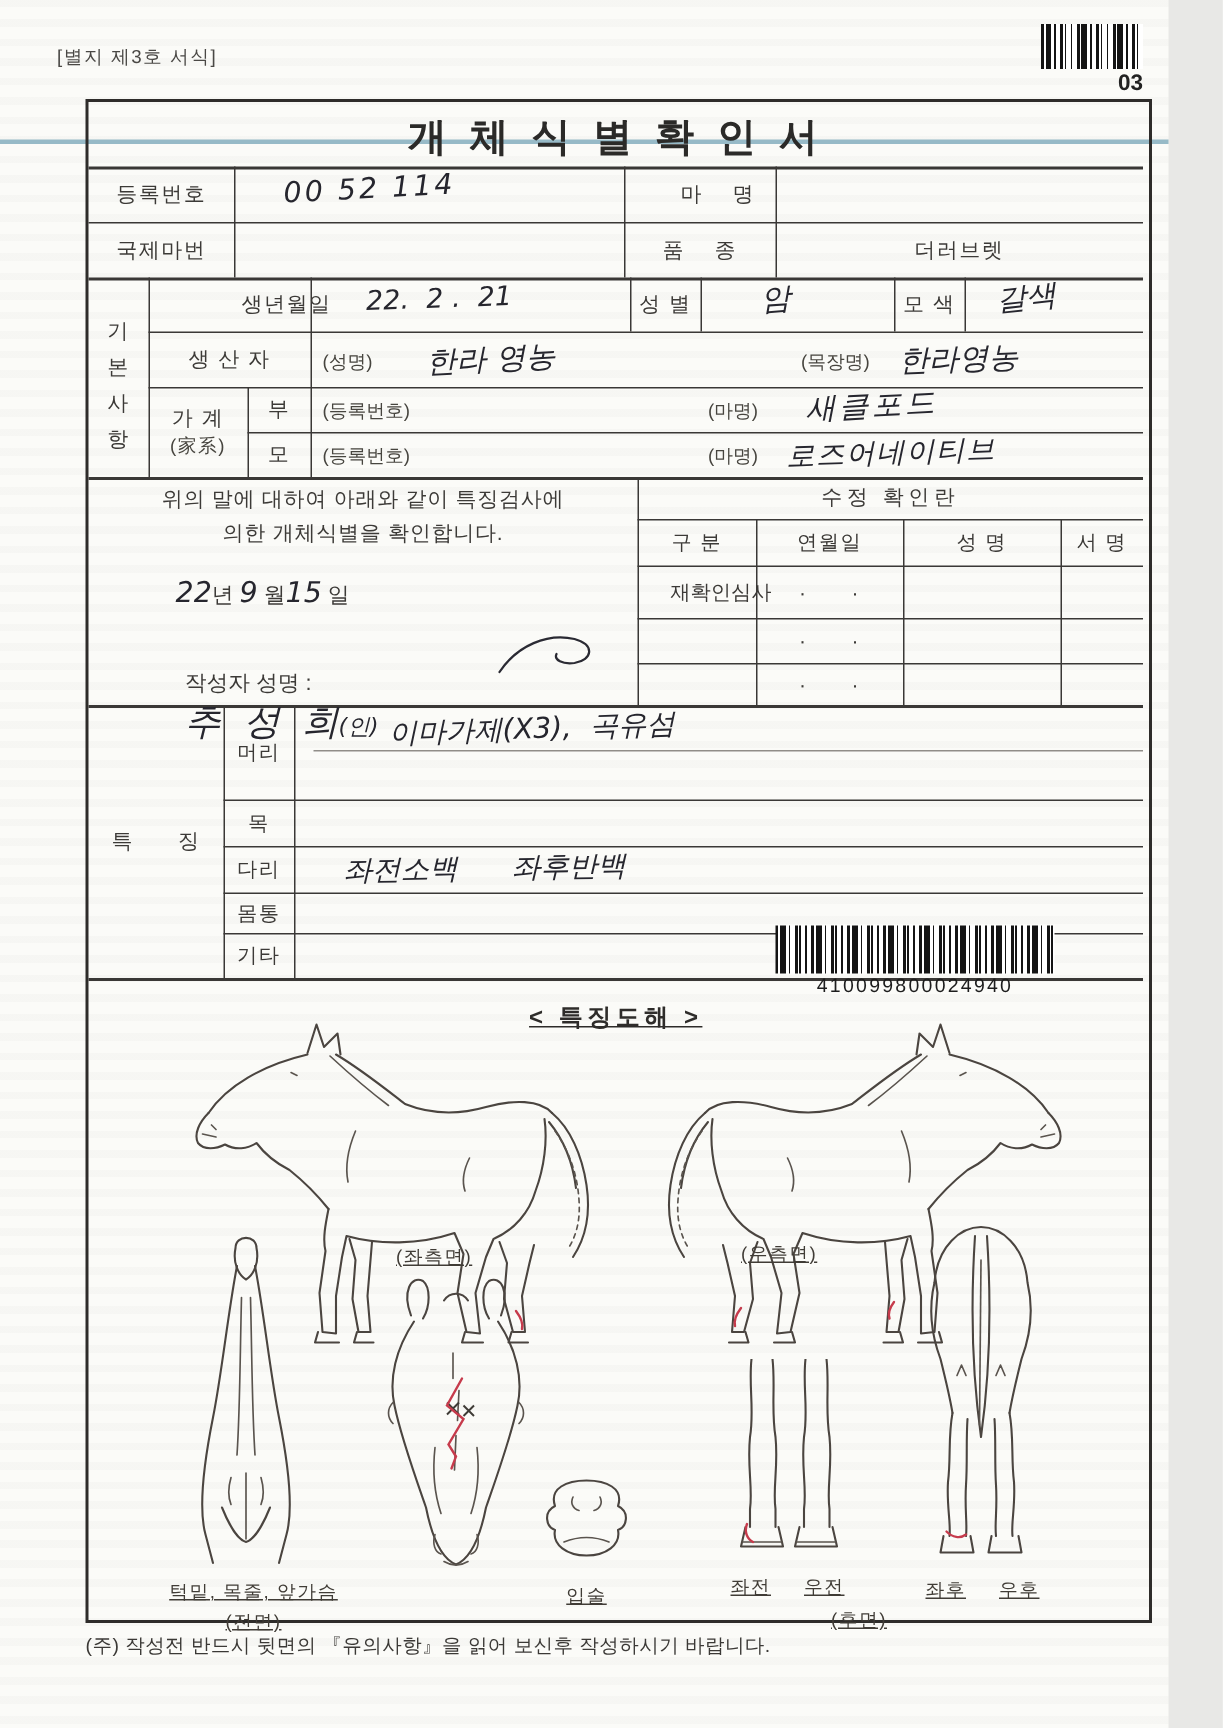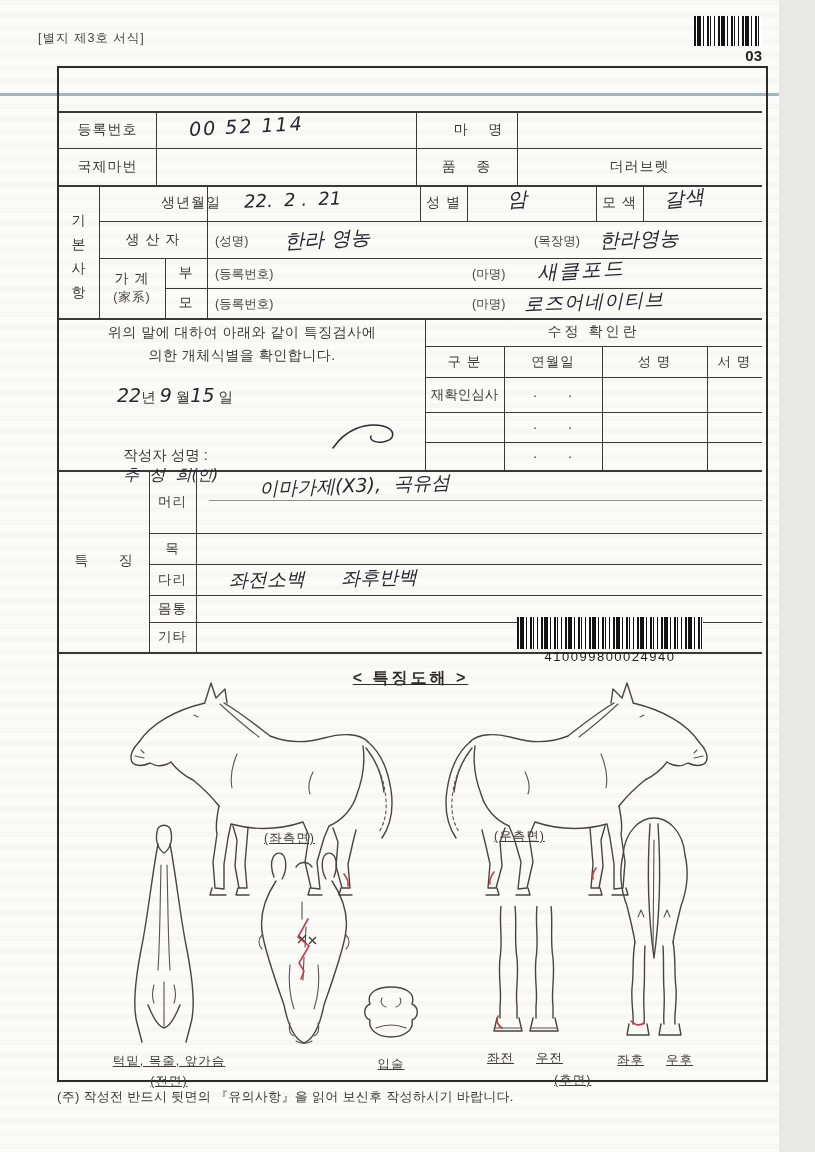--- a/index.html
+++ b/index.html
@@ -25,20 +25,21 @@
 
 <div id="page">
 
   <div class="abs" style="left:0;top:93px;width:815px;height:3px;background:#86afbe;opacity:.85;"></div>
   <div class="abs" style="left:38px;top:30px;font-size:12.5px;color:#4a4845;letter-spacing:1px;">[별지 제3호 서식]</div>
   <div class="abs bc" style="left:694px;top:16px;width:68px;height:30px;"></div>
   <div class="abs" style="left:694px;top:47px;width:68px;text-align:right;font-size:15px;font-weight:bold;color:#222;">03</div>
 
   <div id="form">
 
+    <div class="abs" style="left:0;top:6px;width:703px;text-align:center;font-size:26px;font-weight:bold;letter-spacing:4px;color:#2b2a28;white-space:pre;">개 체 식 별 확 인 서</div>
 
     <div class="hline thick" style="left:0;top:43px;width:703px;"></div>
     <div class="hline" style="left:0;top:80px;width:703px;"></div>
     <div class="hline thick" style="left:0;top:117px;width:703px;"></div>
     <div class="hline" style="left:40px;top:153px;width:663px;"></div>
     <div class="hline" style="left:40px;top:190px;width:663px;"></div>
     <div class="hline" style="left:106px;top:220px;width:597px;"></div>
     <div class="hline thick" style="left:0;top:250px;width:703px;"></div>
     <div class="hline thick" style="left:0;top:402px;width:703px;"></div>
     <div class="hline thick" style="left:0;top:584px;width:703px;"></div>
@@ -92,42 +93,42 @@
     <div class="abs hand" style="left:465px;top:221px;font-size:19px;letter-spacing:1px;transform:rotate(-2deg);">로즈어네이티브</div>
 
     <div class="abs" style="left:0;top:256px;width:366px;text-align:center;font-size:14px;letter-spacing:.5px;color:#3c3a37;">위의 말에 대하여 아래와 같이 특징검사에</div>
     <div class="abs" style="left:0;top:279px;width:366px;text-align:center;font-size:14px;letter-spacing:.5px;color:#3c3a37;">의한 개체식별을 확인합니다.</div>
     <div class="abs" style="left:58px;top:316px;font-size:14.5px;color:#3c3a37;">
       <span class="hand" style="font-size:19px;">22</span><span>년</span>
       <span class="hand" style="font-size:19px;">9</span> <span>월</span><span class="hand" style="font-size:19px;">15</span> <span>일</span>
     </div>
     <div class="abs" style="left:40px;top:362px;font-size:14.5px;color:#3c3a37;white-space:pre;">
       <span>작성자 성명 :</span>
-      <span class="hand" style="font-size:16px;">추  성  희</span><span class="hand" style="font-size:15px;">(인)</span>
+      <span class="hand" style="font-size:24px;">추  성  희</span><span class="hand" style="font-size:15px;">(인)</span>
     </div>
     <svg class="abs" style="left:272px;top:352px;" width="70" height="34" viewBox="0 0 70 34">
       <path class="sketch2" style="stroke:#2a2a33;stroke-width:1.5" d="M2 28 C14 10 34 2 52 6 C66 10 64 20 52 22 C44 23 38 20 40 16"></path>
     </svg>
 
     <div class="vline" style="left:366px;top:250px;height:152px;"></div>
     <div class="hline" style="left:366px;top:278px;width:337px;"></div>
     <div class="hline" style="left:366px;top:309px;width:337px;"></div>
     <div class="hline" style="left:366px;top:344px;width:337px;"></div>
     <div class="hline" style="left:366px;top:374px;width:337px;"></div>
     <div class="vline" style="left:445px;top:278px;height:124px;"></div>
     <div class="vline" style="left:543px;top:278px;height:124px;"></div>
     <div class="vline" style="left:648px;top:278px;height:124px;"></div>
 
     <div class="abs lbl" style="left:366px;top:250px;width:337px;height:28px;letter-spacing:3px;">수정 확인란</div>
     <div class="abs lbl" style="left:366px;top:278px;width:79px;height:31px;font-size:13.5px;">구 분</div>
     <div class="abs lbl" style="left:445px;top:278px;width:98px;height:31px;font-size:13.5px;">연월일</div>
     <div class="abs lbl" style="left:543px;top:278px;width:105px;height:31px;font-size:13.5px;">성 명</div>
     <div class="abs lbl" style="left:648px;top:278px;width:55px;height:31px;font-size:13.5px;">서 명</div>
 
-    <div class="abs lbl" style="left:366px;top:309px;width:79px;height:35px;font-size:13.5px;letter-spacing:0;">재확인심사</div>
+    <div class="abs lbl" style="left:366px;top:309px;width:79px;height:35px;font-size:13.5px;letter-spacing:0;padding-left:16px;">재확인심사</div>
     <div class="abs lbl" style="left:445px;top:309px;width:98px;height:35px;">·      ·</div>
     <div class="abs lbl" style="left:366px;top:344px;width:79px;height:30px;"></div>
     <div class="abs lbl" style="left:445px;top:344px;width:98px;height:30px;">·      ·</div>
     <div class="abs lbl" style="left:366px;top:374px;width:79px;height:28px;"></div>
     <div class="abs lbl" style="left:445px;top:374px;width:98px;height:28px;">·      ·</div>
 
     <div class="vline" style="left:90px;top:402px;height:182px;"></div>
     <div class="vline" style="left:137px;top:402px;height:182px;"></div>
     <div class="hline" style="left:90px;top:465px;width:613px;"></div>
     <div class="hline" style="left:90px;top:496px;width:613px;"></div>

